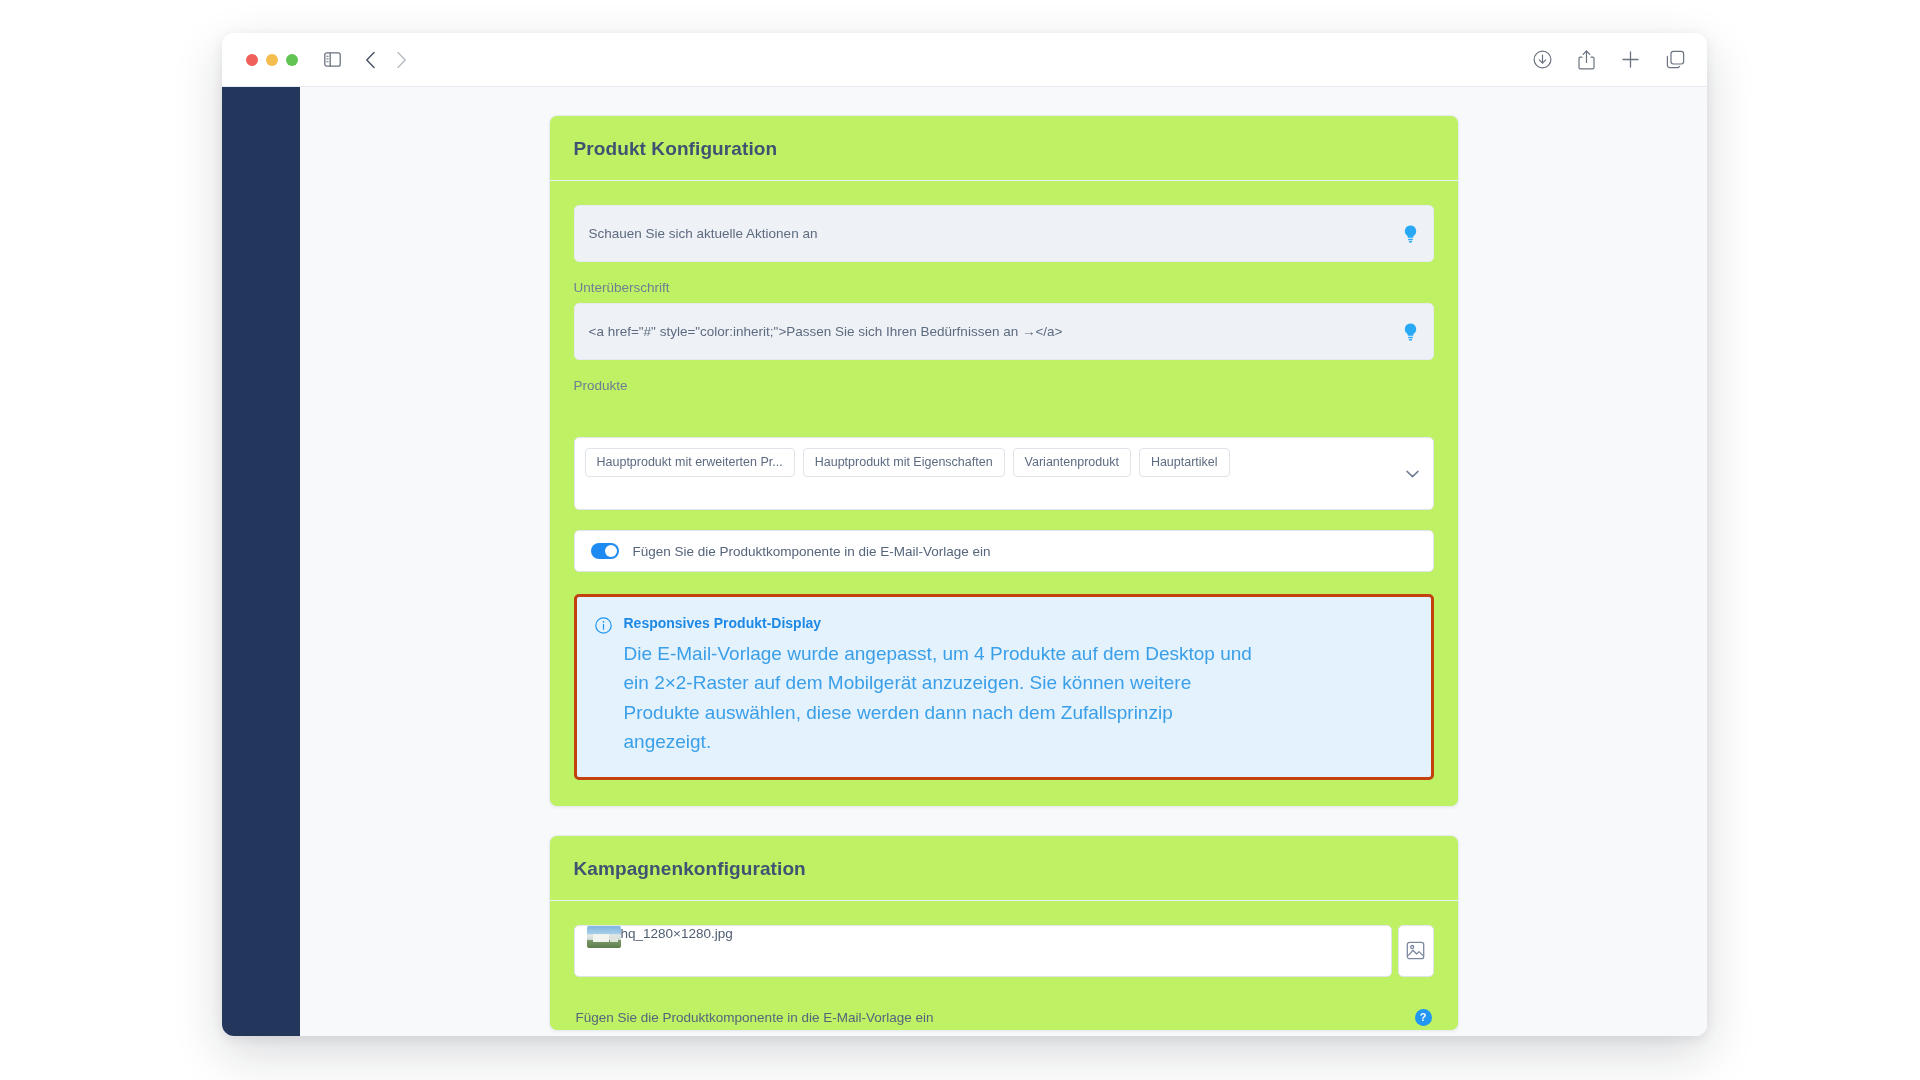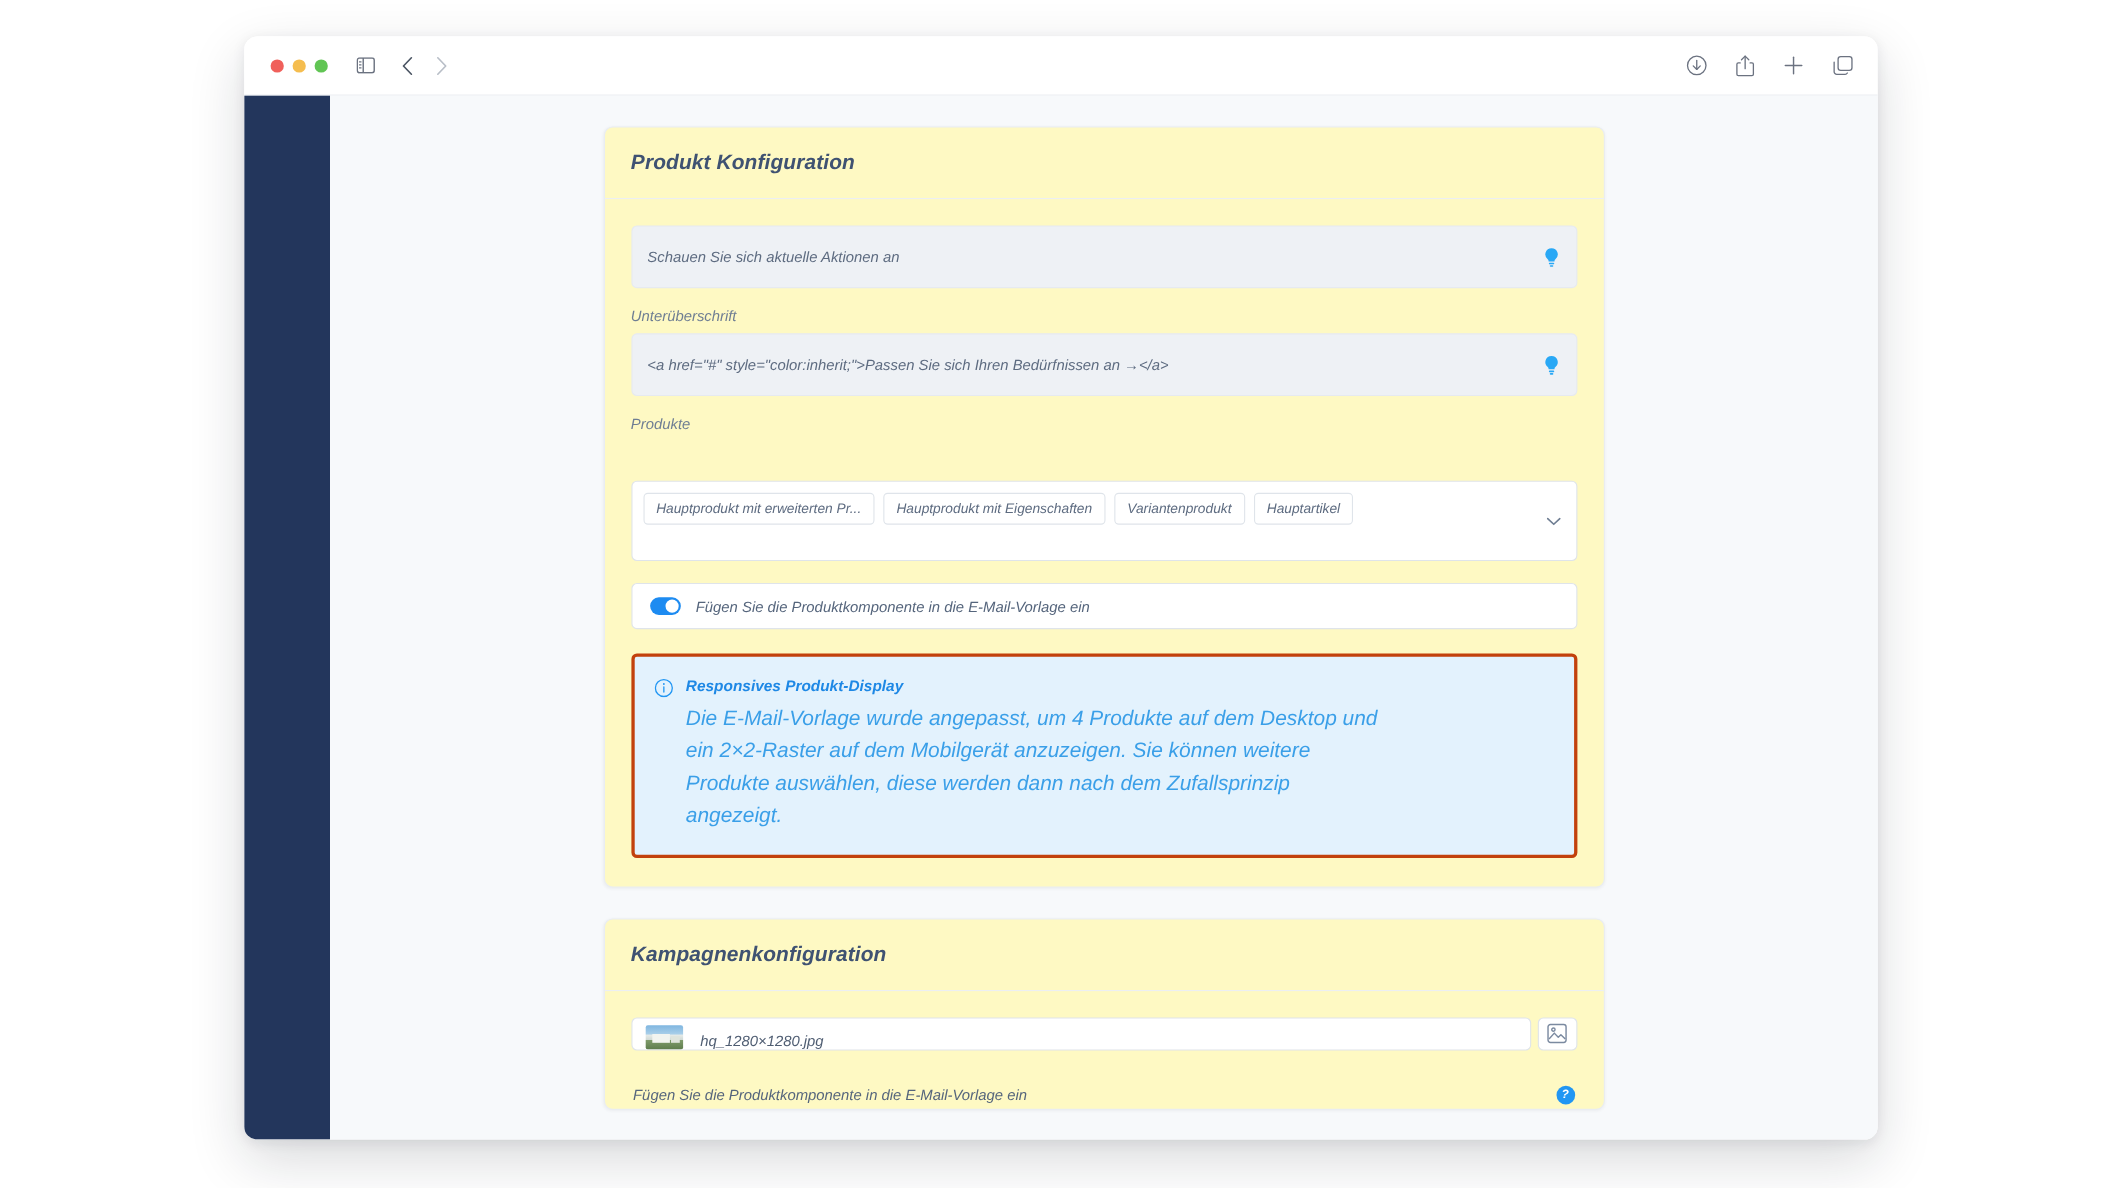--- a/index.html
+++ b/index.html
@@ -79,25 +79,24 @@
     width: 100%;
     padding: 28px 0 0 0;
     display: flex;
     flex-direction: column;
     align-items: center;
   }
 
   
   .card {
     width: 910px;
-    background: #fef9c3;
+    background: #bef264;
     border: 1px solid #e9edf2;
     border-radius: 8px;
     box-shadow: 0 1px 3px rgba(16, 24, 40, 0.05);
-    font-style: italic;
   }
   #card-product { margin-bottom: 28px; }
 
   .card-header {
     padding: 22px 24px 20px 24px;
     border-bottom: 1px solid #eceff3;
   }
   .card-title {
     font-size: 19px;
     font-weight: bold;
@@ -230,25 +229,24 @@
     max-width: 640px;
   }
 
   
   .file-row { display: flex; align-items: stretch; gap: 6px; }
   .file-input {
     flex: 1;
     background: #ffffff;
     border: 1px solid #dfe4ea;
     border-radius: 5px;
-    height: 30px;
-    display: flex;
-    align-items: flex-end;
+    height: 52px;
+    display: flex;
+    align-items: flex-start;
     padding: 0 12px;
-    gap: 16px;
     overflow: hidden;
   }
   .thumb {
     width: 34px; height: 22px;
     border-radius: 2px;
     flex: 0 0 auto;
     background:
       linear-gradient(to bottom,
         #7fb6e0 0%, #aacfe9 38%,
         #e8ece9 39%, #cfd8d4 62%,

